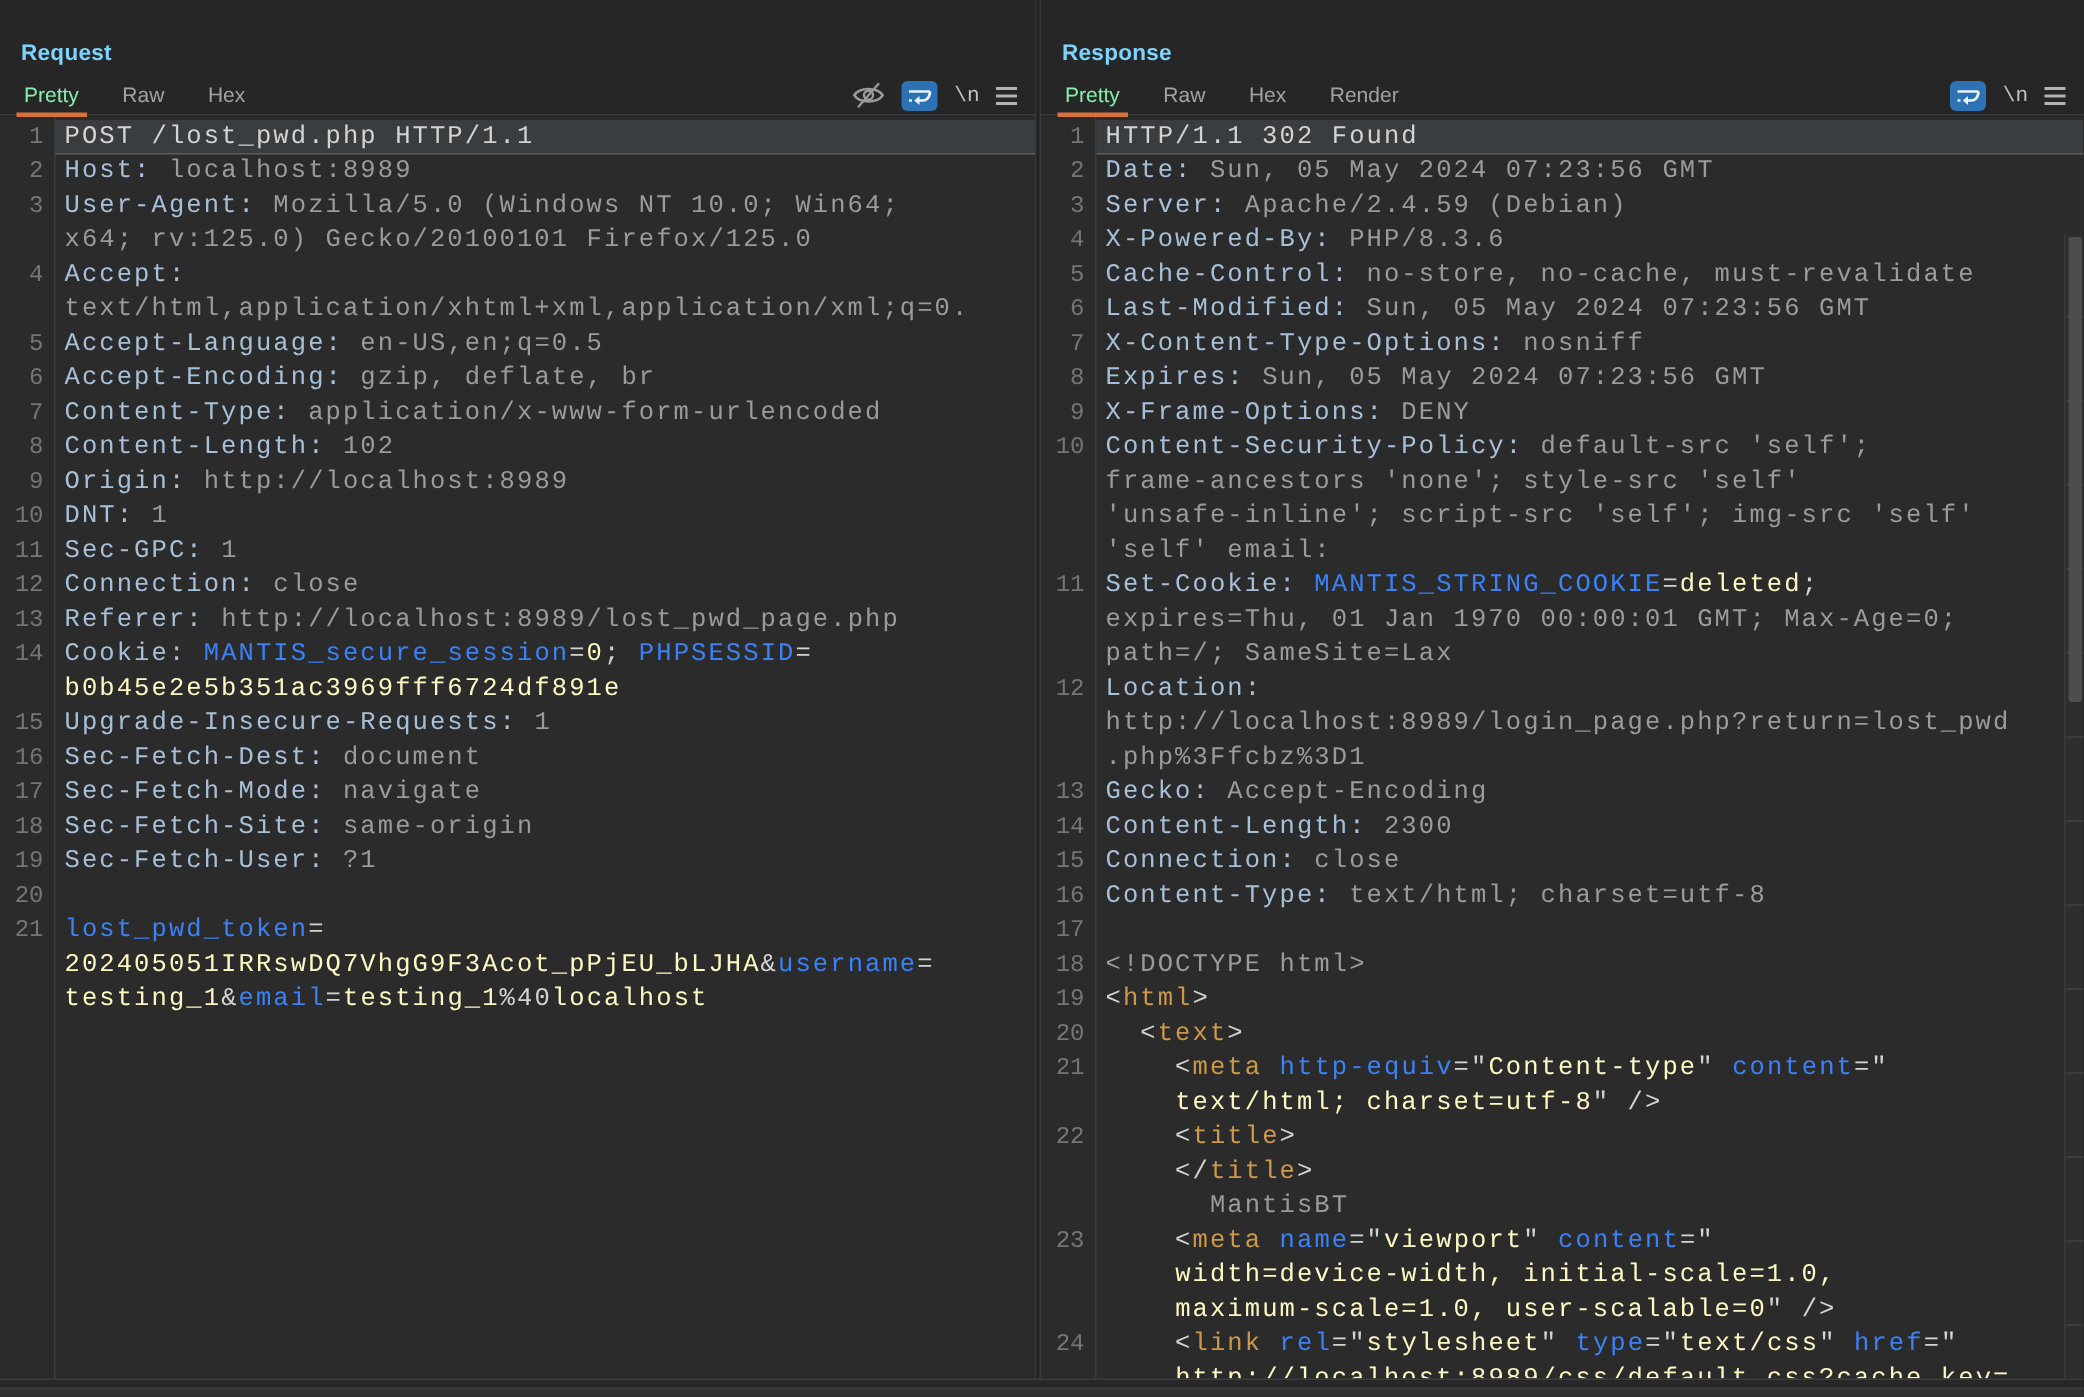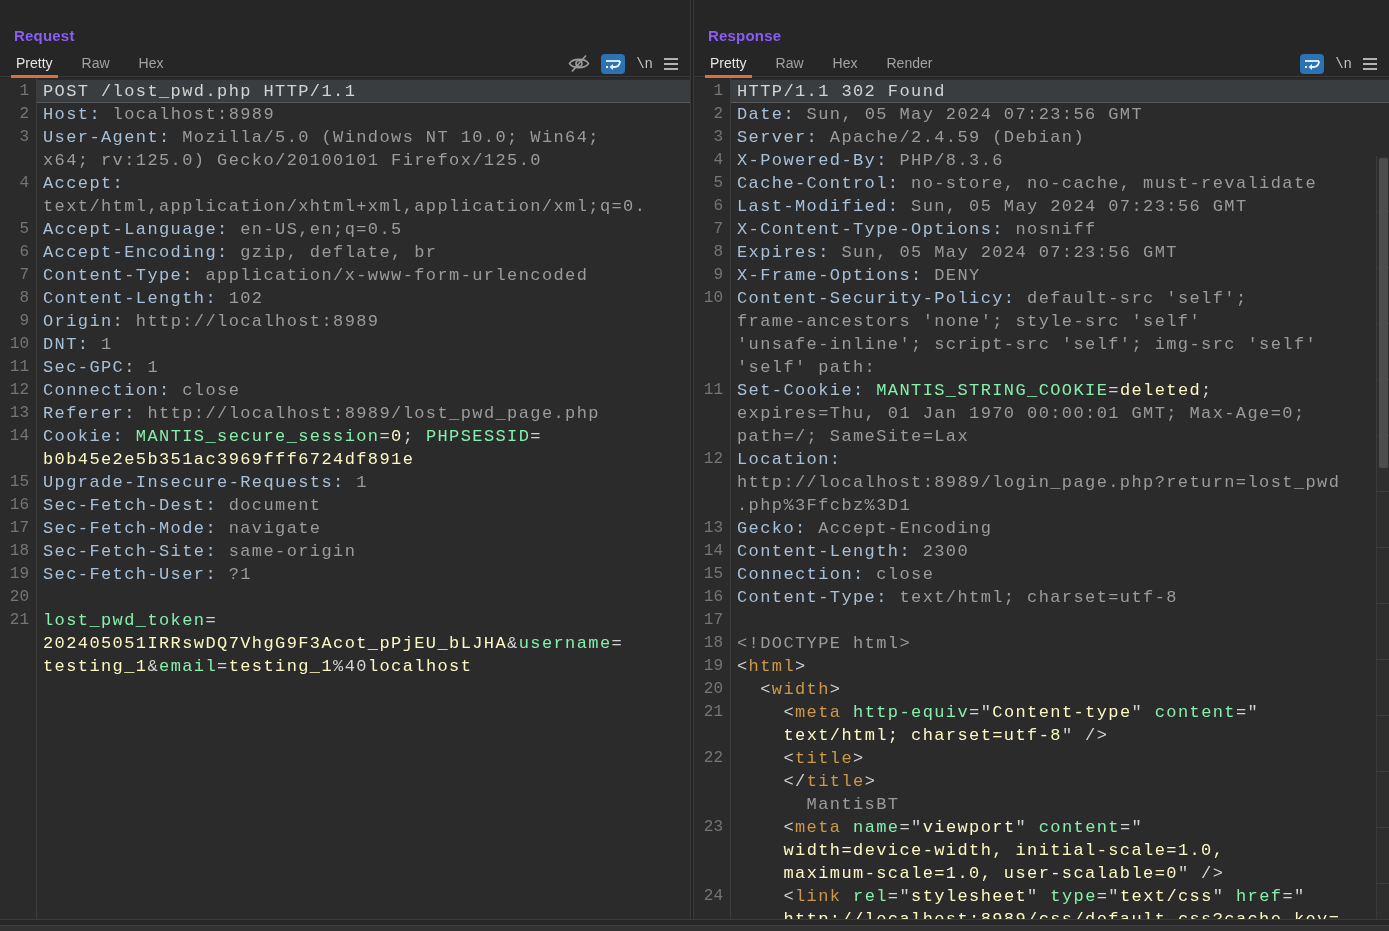--- a/index.html
+++ b/index.html
@@ -8,27 +8,27 @@
     width:1389px; height:931px; position:relative; overflow:hidden;
     font-family:"Liberation Sans", sans-serif;
   }
   .panel { position:absolute; top:0; height:919px; background:#262626; }
   .panel.left  { left:0; width:691px; border-right:1px solid #383838; }
   .panel.right { left:694px; width:695px; }
   .splitter { position:absolute; left:691px; top:0; width:3px; height:919px;
     background:#232323; border-right:1px solid #3a3a3a; }
 
   .panel-title { position:absolute; top:27px; left:14px; font-size:15px;
-    font-weight:bold; color:#8b5cf6; letter-spacing:.2px; }
+    font-weight:bold; color:#7dd3fc; letter-spacing:.2px; }
 
   .tab-bar { position:absolute; top:50px; left:0; right:0; height:27px;
     border-bottom:1px solid #3a3a3a; }
   .tabs { display:flex; gap:29px; padding-left:16px; height:100%; align-items:center; }
   .tab { font-size:14px; color:#a2a2a2; position:relative; cursor:default; }
-  .tab.active { color:#e5e5e5; }
+  .tab.active { color:#86efac; }
   .tab.active::after { content:""; position:absolute; left:-5px; right:-5px;
     bottom:-7px; height:3px; background:#d9713c; }
 
   .toolbar { position:absolute; right:12px; top:0; height:27px; display:flex;
     gap:11px; align-items:center; }
   .tool { display:flex; align-items:center; justify-content:center; }
   .wrap-btn { width:24px; height:20px; background:#2d73b3; border-radius:4px; }
   .nl-label { font-family:"Liberation Mono", monospace; font-size:14px; color:#c2c2c2; }
   .ham { display:flex; flex-direction:column; gap:3px; }
   .ham i { display:block; width:14px; height:2px; background:#b2b2b2; }
@@ -51,21 +51,21 @@
   .row.hl::before { content:""; position:absolute; left:37px; right:0; top:0;
     bottom:0; background:#3a3d3f; border-bottom:1px solid #565a5c; }
   .ln { position:absolute; left:0; width:29px; text-align:right; color:#757575;
     font-family:"Liberation Mono", monospace; font-size:16px; line-height:23px; }
   .code { position:absolute; left:43px; top:0; right:2px;
     font-family:"Liberation Mono", monospace; font-size:17px;
     letter-spacing:1.4px; line-height:23px; overflow:hidden; }
   .c-w { color:#d3d3d3; }
   .c-h { color:#a7c0d9; }
   .c-v { color:#9b9b9b; }
-  .c-p { color:#86efac; }
+  .c-p { color:#3b82f6; }
   .c-g { color:#fef9c3; }
   .c-t { color:#cd9849;text-align:center; }
 
   .scrollbar { position:absolute; top:78px; right:0; width:13px; bottom:0;
     border-left:1px solid #3a3a3a;
     background:repeating-linear-gradient(#2e2e2e 0px, #2e2e2e 55px, #3c3c3c 55px, #3c3c3c 56px); }
   .scroll-thumb { position:absolute; top:2px; left:2px; width:9px; height:310px;
     background:#4d4d4d; border-radius:2px; }
 
   .footer-a { position:absolute; left:0; right:0; top:919px; height:6px;
@@ -193,35 +193,35 @@
         <div class="row"><span class="ln">3</span><span class="code"><span class="c-h">Server:</span><span class="c-v"> Apache/2.4.59 (Debian)</span></span></div>
         <div class="row"><span class="ln">4</span><span class="code"><span class="c-h">X-Powered-By:</span><span class="c-v"> PHP/8.3.6</span></span></div>
         <div class="row"><span class="ln">5</span><span class="code"><span class="c-h">Cache-Control:</span><span class="c-v"> no-store, no-cache, must-revalidate</span></span></div>
         <div class="row"><span class="ln">6</span><span class="code"><span class="c-h">Last-Modified:</span><span class="c-v"> Sun, 05 May 2024 07:23:56 GMT</span></span></div>
         <div class="row"><span class="ln">7</span><span class="code"><span class="c-h">X-Content-Type-Options:</span><span class="c-v"> nosniff</span></span></div>
         <div class="row"><span class="ln">8</span><span class="code"><span class="c-h">Expires:</span><span class="c-v"> Sun, 05 May 2024 07:23:56 GMT</span></span></div>
         <div class="row"><span class="ln">9</span><span class="code"><span class="c-h">X-Frame-Options:</span><span class="c-v"> DENY</span></span></div>
         <div class="row"><span class="ln">10</span><span class="code"><span class="c-h">Content-Security-Policy:</span><span class="c-v"> default-src 'self';</span></span></div>
         <div class="row"><span class="ln"></span><span class="code"><span class="c-v">frame-ancestors 'none'; style-src 'self'</span></span></div>
         <div class="row"><span class="ln"></span><span class="code"><span class="c-v">'unsafe-inline'; script-src 'self'; img-src 'self'</span></span></div>
-        <div class="row"><span class="ln"></span><span class="code"><span class="c-v">'self' path:</span></span></div>
+        <div class="row"><span class="ln"></span><span class="code"><span class="c-v">'self' email:</span></span></div>
         <div class="row"><span class="ln">11</span><span class="code"><span class="c-h">Set-Cookie:</span><span class="c-v"> </span><span class="c-p">MANTIS_STRING_COOKIE</span><span class="c-w">=</span><span class="c-g">deleted</span><span class="c-w">;</span></span></div>
         <div class="row"><span class="ln"></span><span class="code"><span class="c-v">expires=Thu, 01 Jan 1970 00:00:01 GMT; Max-Age=0;</span></span></div>
         <div class="row"><span class="ln"></span><span class="code"><span class="c-v">path=/; SameSite=Lax</span></span></div>
         <div class="row"><span class="ln">12</span><span class="code"><span class="c-h">Location:</span></span></div>
         <div class="row"><span class="ln"></span><span class="code"><span class="c-v">http://localhost:8989/login_page.php?return=lost_pwd</span></span></div>
         <div class="row"><span class="ln"></span><span class="code"><span class="c-v">.php%3Ffcbz%3D1</span></span></div>
         <div class="row"><span class="ln">13</span><span class="code"><span class="c-h">Gecko:</span><span class="c-v"> Accept-Encoding</span></span></div>
         <div class="row"><span class="ln">14</span><span class="code"><span class="c-h">Content-Length:</span><span class="c-v"> 2300</span></span></div>
         <div class="row"><span class="ln">15</span><span class="code"><span class="c-h">Connection:</span><span class="c-v"> close</span></span></div>
         <div class="row"><span class="ln">16</span><span class="code"><span class="c-h">Content-Type:</span><span class="c-v"> text/html; charset=utf-8</span></span></div>
         <div class="row"><span class="ln">17</span><span class="code"></span></div>
         <div class="row"><span class="ln">18</span><span class="code"><span class="c-v">&lt;!DOCTYPE html&gt;</span></span></div>
         <div class="row"><span class="ln">19</span><span class="code"><span class="c-w">&lt;</span><span class="c-t">html</span><span class="c-w">&gt;</span></span></div>
-        <div class="row"><span class="ln">20</span><span class="code"><span class="c-w">  &lt;</span><span class="c-t">width</span><span class="c-w">&gt;</span></span></div>
+        <div class="row"><span class="ln">20</span><span class="code"><span class="c-w">  &lt;</span><span class="c-t">text</span><span class="c-w">&gt;</span></span></div>
         <div class="row"><span class="ln">21</span><span class="code"><span class="c-w">    &lt;</span><span class="c-t">meta</span><span class="c-w"> </span><span class="c-p">http-equiv</span><span class="c-w">="</span><span class="c-g">Content-type</span><span class="c-w">" </span><span class="c-p">content</span><span class="c-w">="</span></span></div>
         <div class="row"><span class="ln"></span><span class="code"><span class="c-w">    </span><span class="c-g">text/html; charset=utf-8</span><span class="c-w">" /&gt;</span></span></div>
         <div class="row"><span class="ln">22</span><span class="code"><span class="c-w">    &lt;</span><span class="c-t">title</span><span class="c-w">&gt;</span></span></div>
         <div class="row"><span class="ln"></span><span class="code"><span class="c-w">    &lt;/</span><span class="c-t">title</span><span class="c-w">&gt;</span></span></div>
         <div class="row"><span class="ln"></span><span class="code"><span class="c-v">      MantisBT</span></span></div>
         <div class="row"><span class="ln">23</span><span class="code"><span class="c-w">    &lt;</span><span class="c-t">meta</span><span class="c-w"> </span><span class="c-p">name</span><span class="c-w">="</span><span class="c-g">viewport</span><span class="c-w">" </span><span class="c-p">content</span><span class="c-w">="</span></span></div>
         <div class="row"><span class="ln"></span><span class="code"><span class="c-w">    </span><span class="c-g">width=device-width, initial-scale=1.0,</span></span></div>
         <div class="row"><span class="ln"></span><span class="code"><span class="c-w">    </span><span class="c-g">maximum-scale=1.0, user-scalable=0</span><span class="c-w">" /&gt;</span></span></div>
         <div class="row"><span class="ln">24</span><span class="code"><span class="c-w">    &lt;</span><span class="c-t">link</span><span class="c-w"> </span><span class="c-p">rel</span><span class="c-w">="</span><span class="c-g">stylesheet</span><span class="c-w">" </span><span class="c-p">type</span><span class="c-w">="</span><span class="c-g">text/css</span><span class="c-w">" </span><span class="c-p">href</span><span class="c-w">="</span></span></div>
         <div class="row"><span class="ln"></span><span class="code"><span class="c-w">    </span><span class="c-g">http://localhost:8989/css/default.css?cache_key=</span></span></div>

